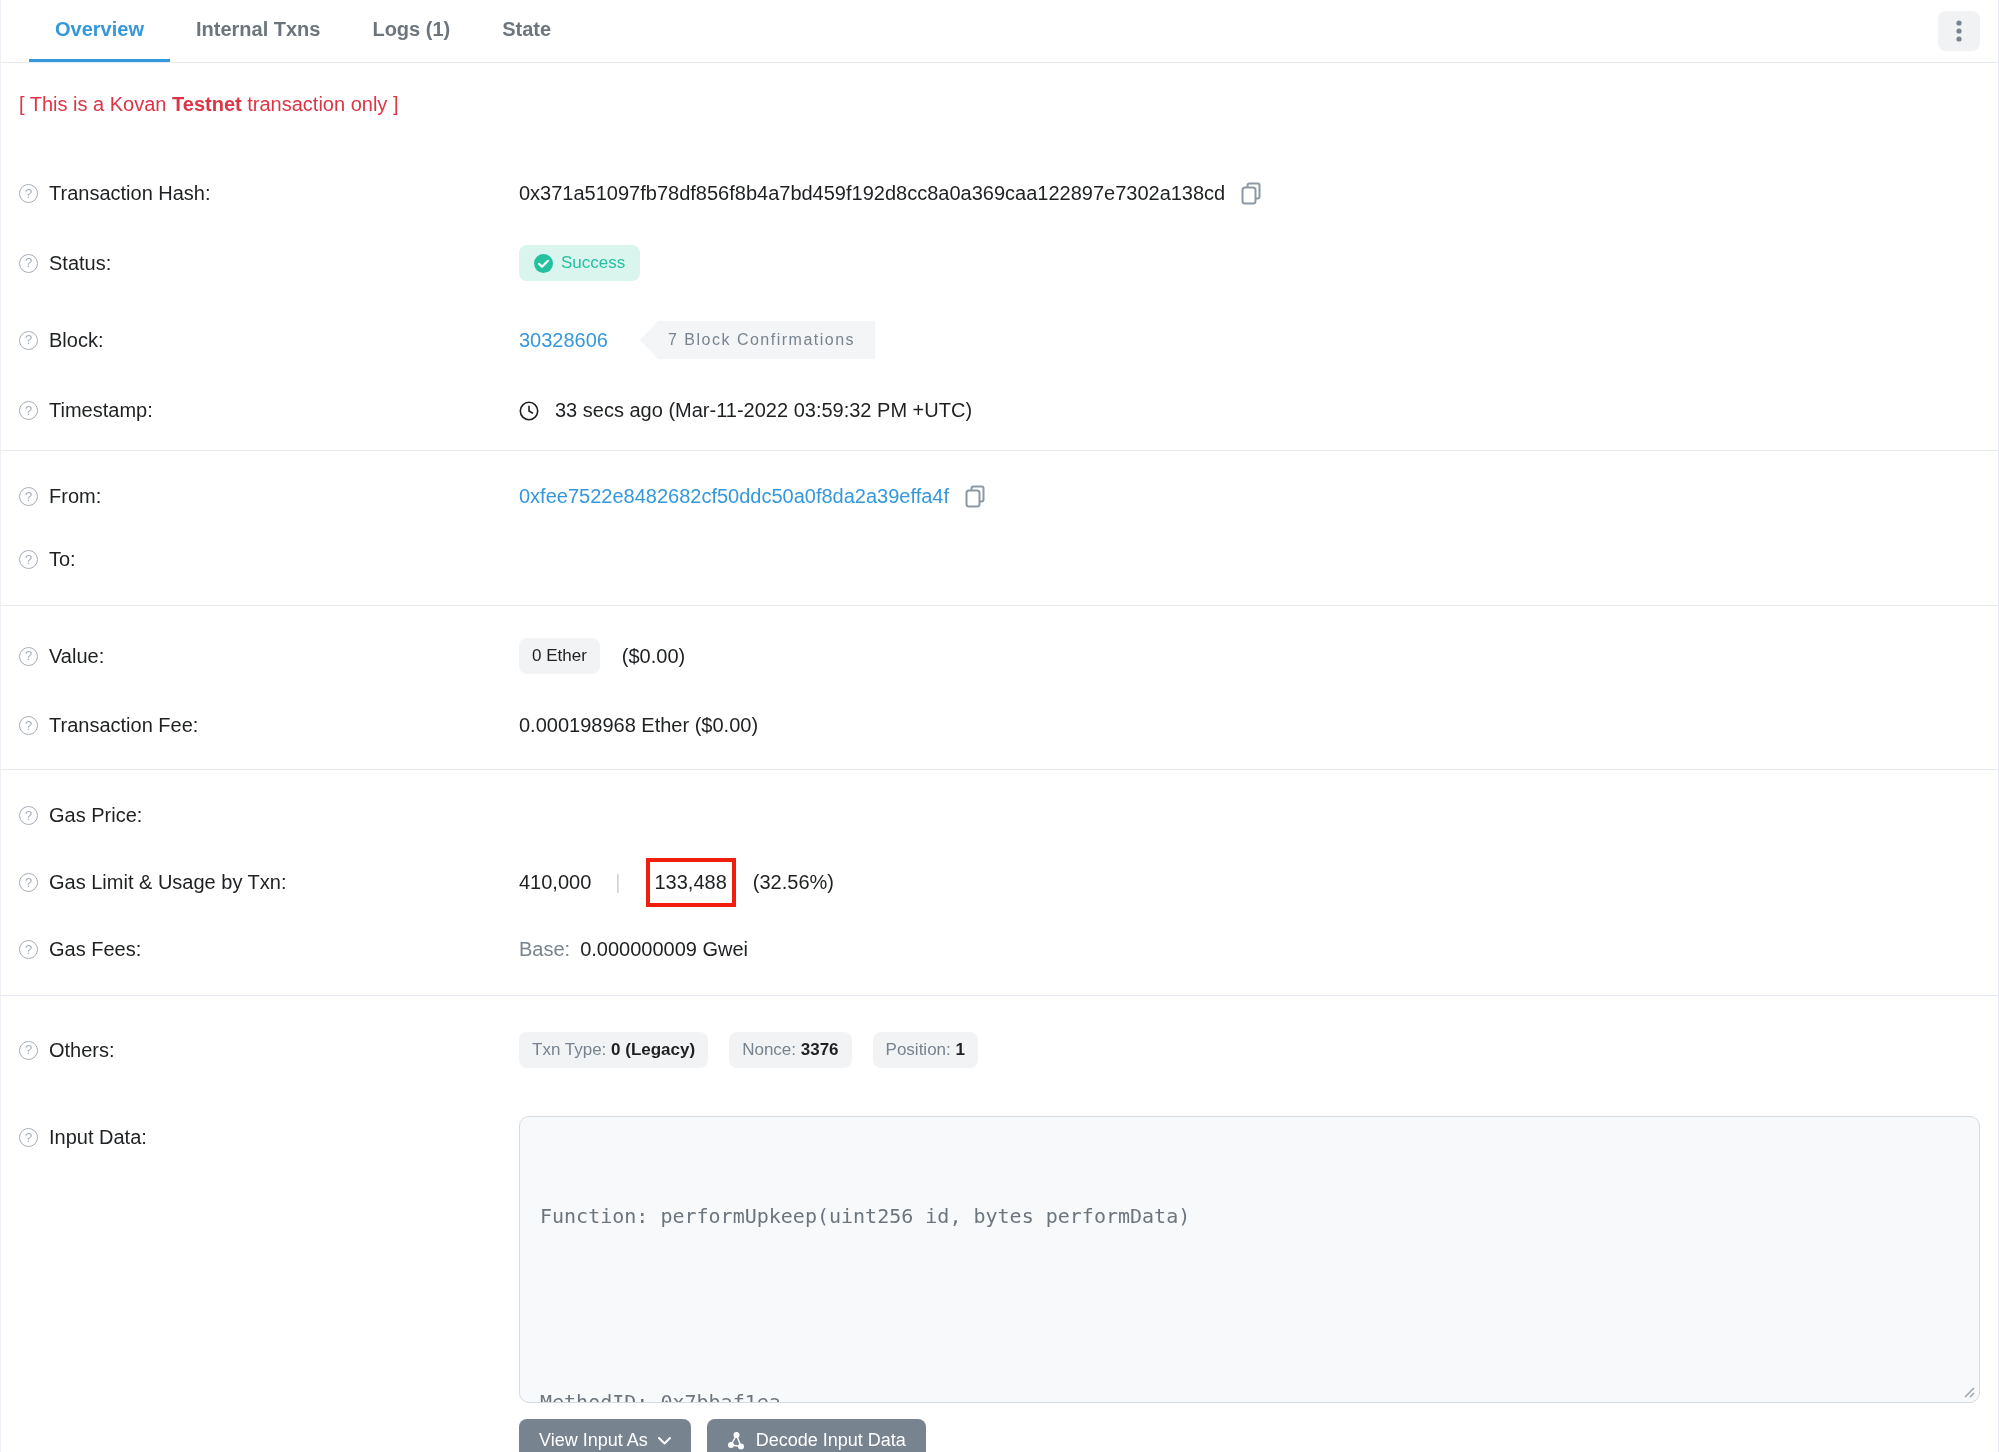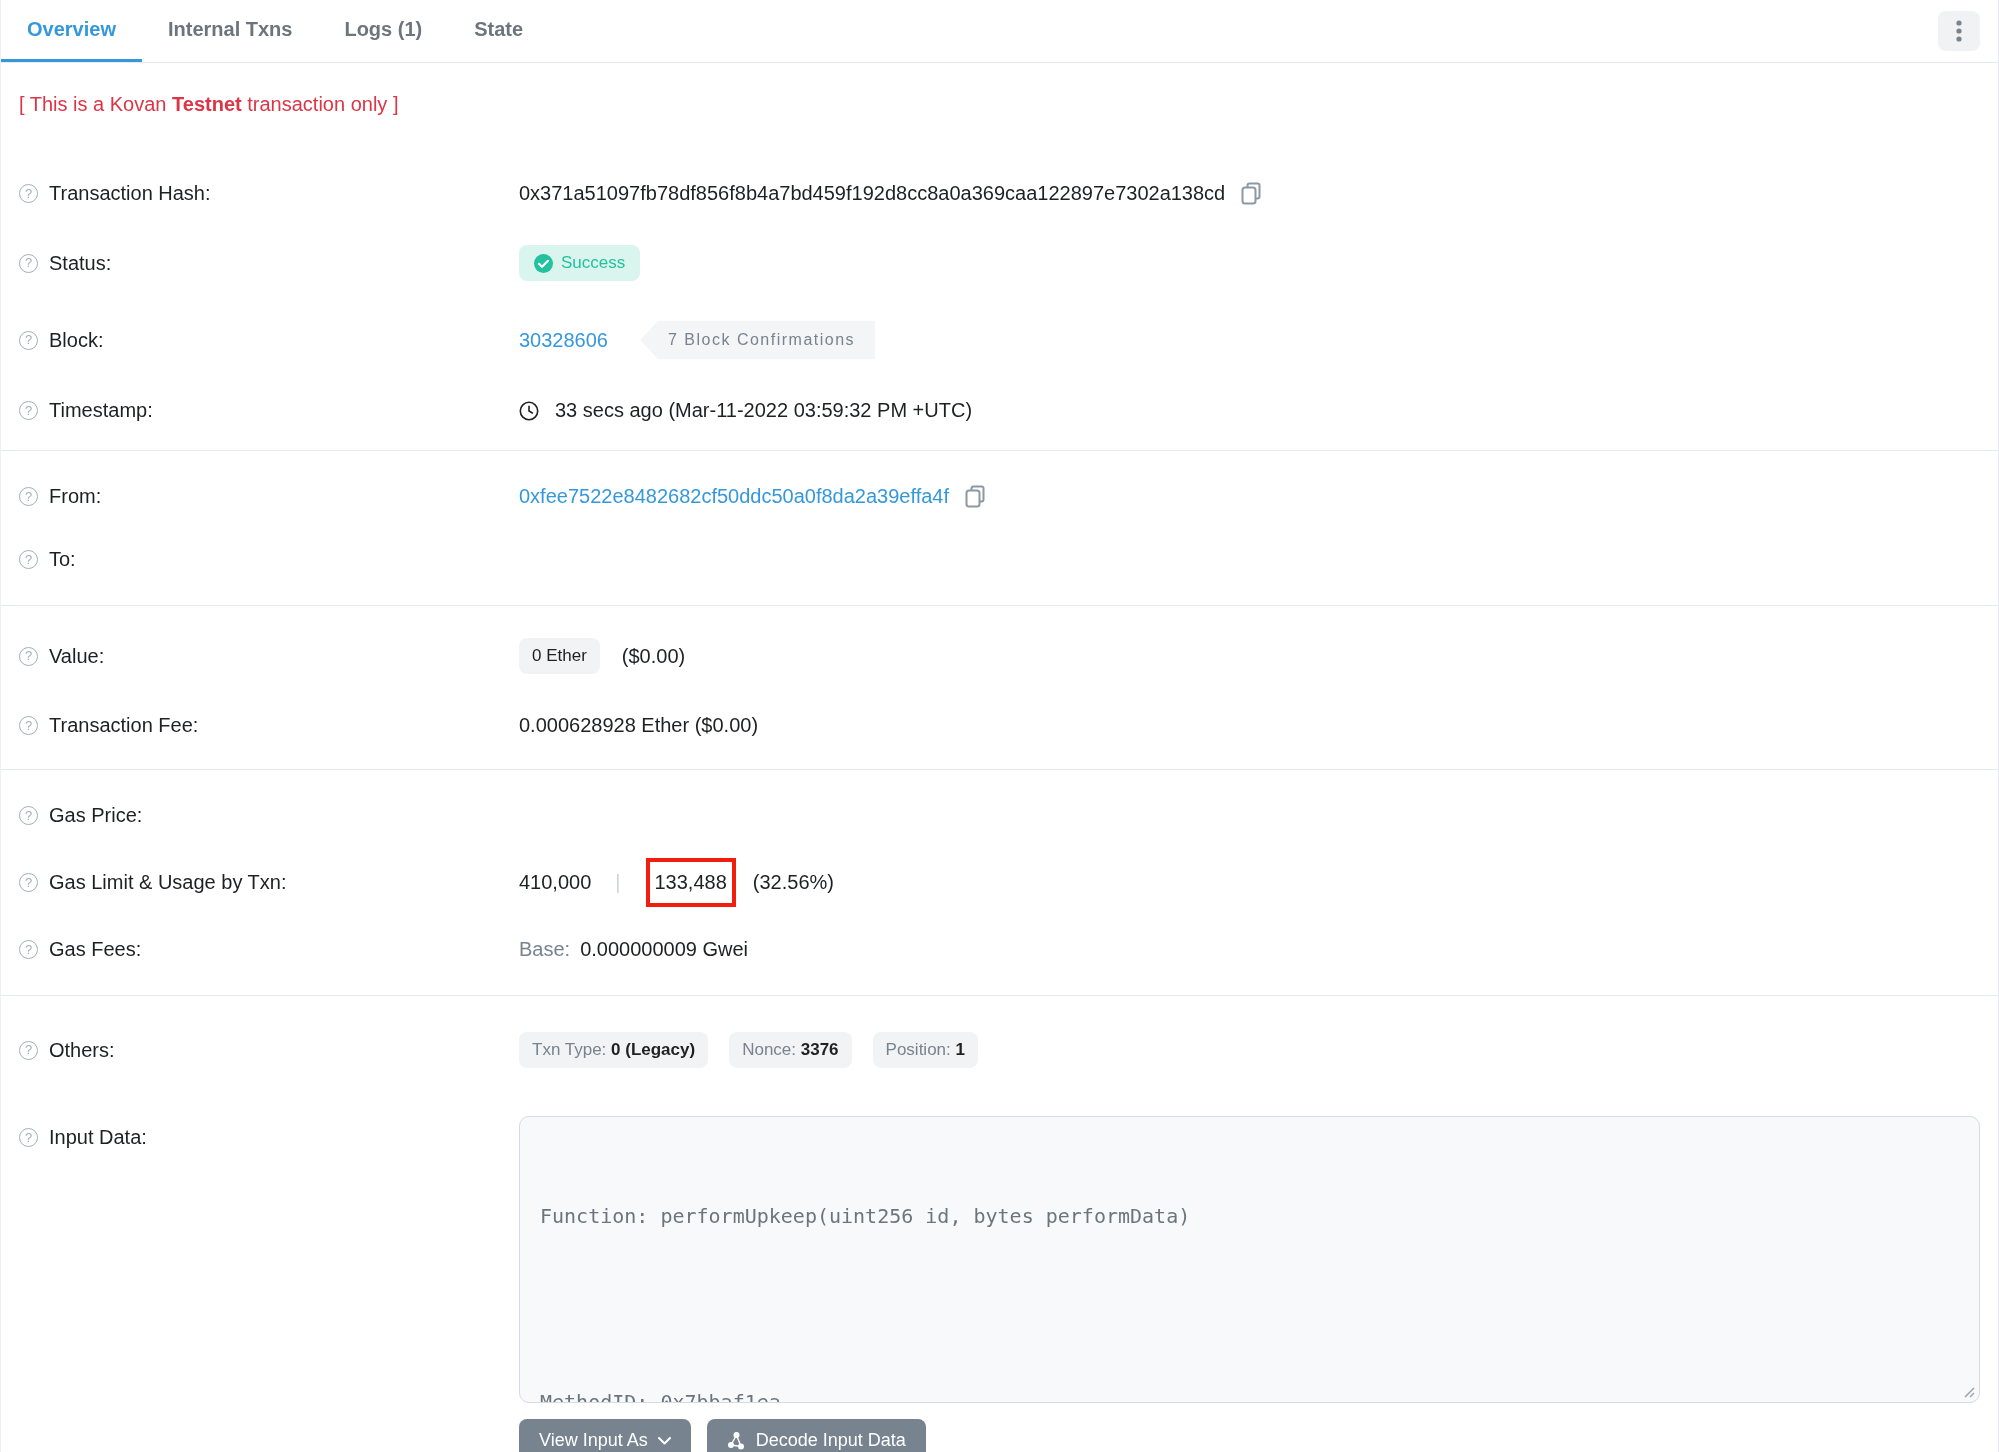--- a/index.html
+++ b/index.html
@@ -5,21 +5,21 @@
   * { margin:0; padding:0; box-sizing:border-box; }
   html,body { background:#fff; }
   body {
     width:1999px; min-height:1452px;
     font-family:"Liberation Sans","DejaVu Sans",sans-serif;
     color:#1e2022; font-size:20px;
     display:flex; flex-direction:column;
     border-left:1px solid #eef0f5; border-right:1px solid #e7eaf3;
   }
   
-  .tabbar { height:63px; border-bottom:1px solid #e7eaf3; display:flex; align-items:stretch; padding-right:18px; }
+  .tabbar { height:63px; border-bottom:1px solid #e7eaf3; display:flex; align-items:stretch; padding-right:18px;padding-left:28px; }
   .tab {
     display:flex; align-items:center; padding:0 26px; font-weight:700; font-size:20px;
     color:#6c757d; cursor:pointer; border-bottom:3px solid transparent;
   }
   .tab.active { color:#3498db; border-bottom-color:#3498db; }
   .tabbar-spacer { flex:1; }
   .kebab-btn {
     align-self:center; width:42px; height:40px; background:#f1f2f3; border:none; border-radius:8px;
     display:flex; align-items:center; justify-content:center; cursor:pointer;
   }
@@ -191,21 +191,21 @@
       <span class="badge-gray">0 Ether</span>
       <span style="margin-left:6px;">($0.00)</span>
     </div>
   </div>
   <div class="row">
     <div class="row-label">
       <span class="help">?</span>
       <span>Transaction Fee:</span>
     </div>
     <div class="row-value">
-      <span>0.000628928 Ether ($0.00)</span>
+      <span>0.000198968 Ether ($0.00)</span>
     </div>
   </div>
 </section>
 
 <section class="group" style="padding:14px 0;">
   <div class="row">
     <div class="row-label">
       <span class="help">?</span>
       <span>Gas Price:</span>
     </div>

